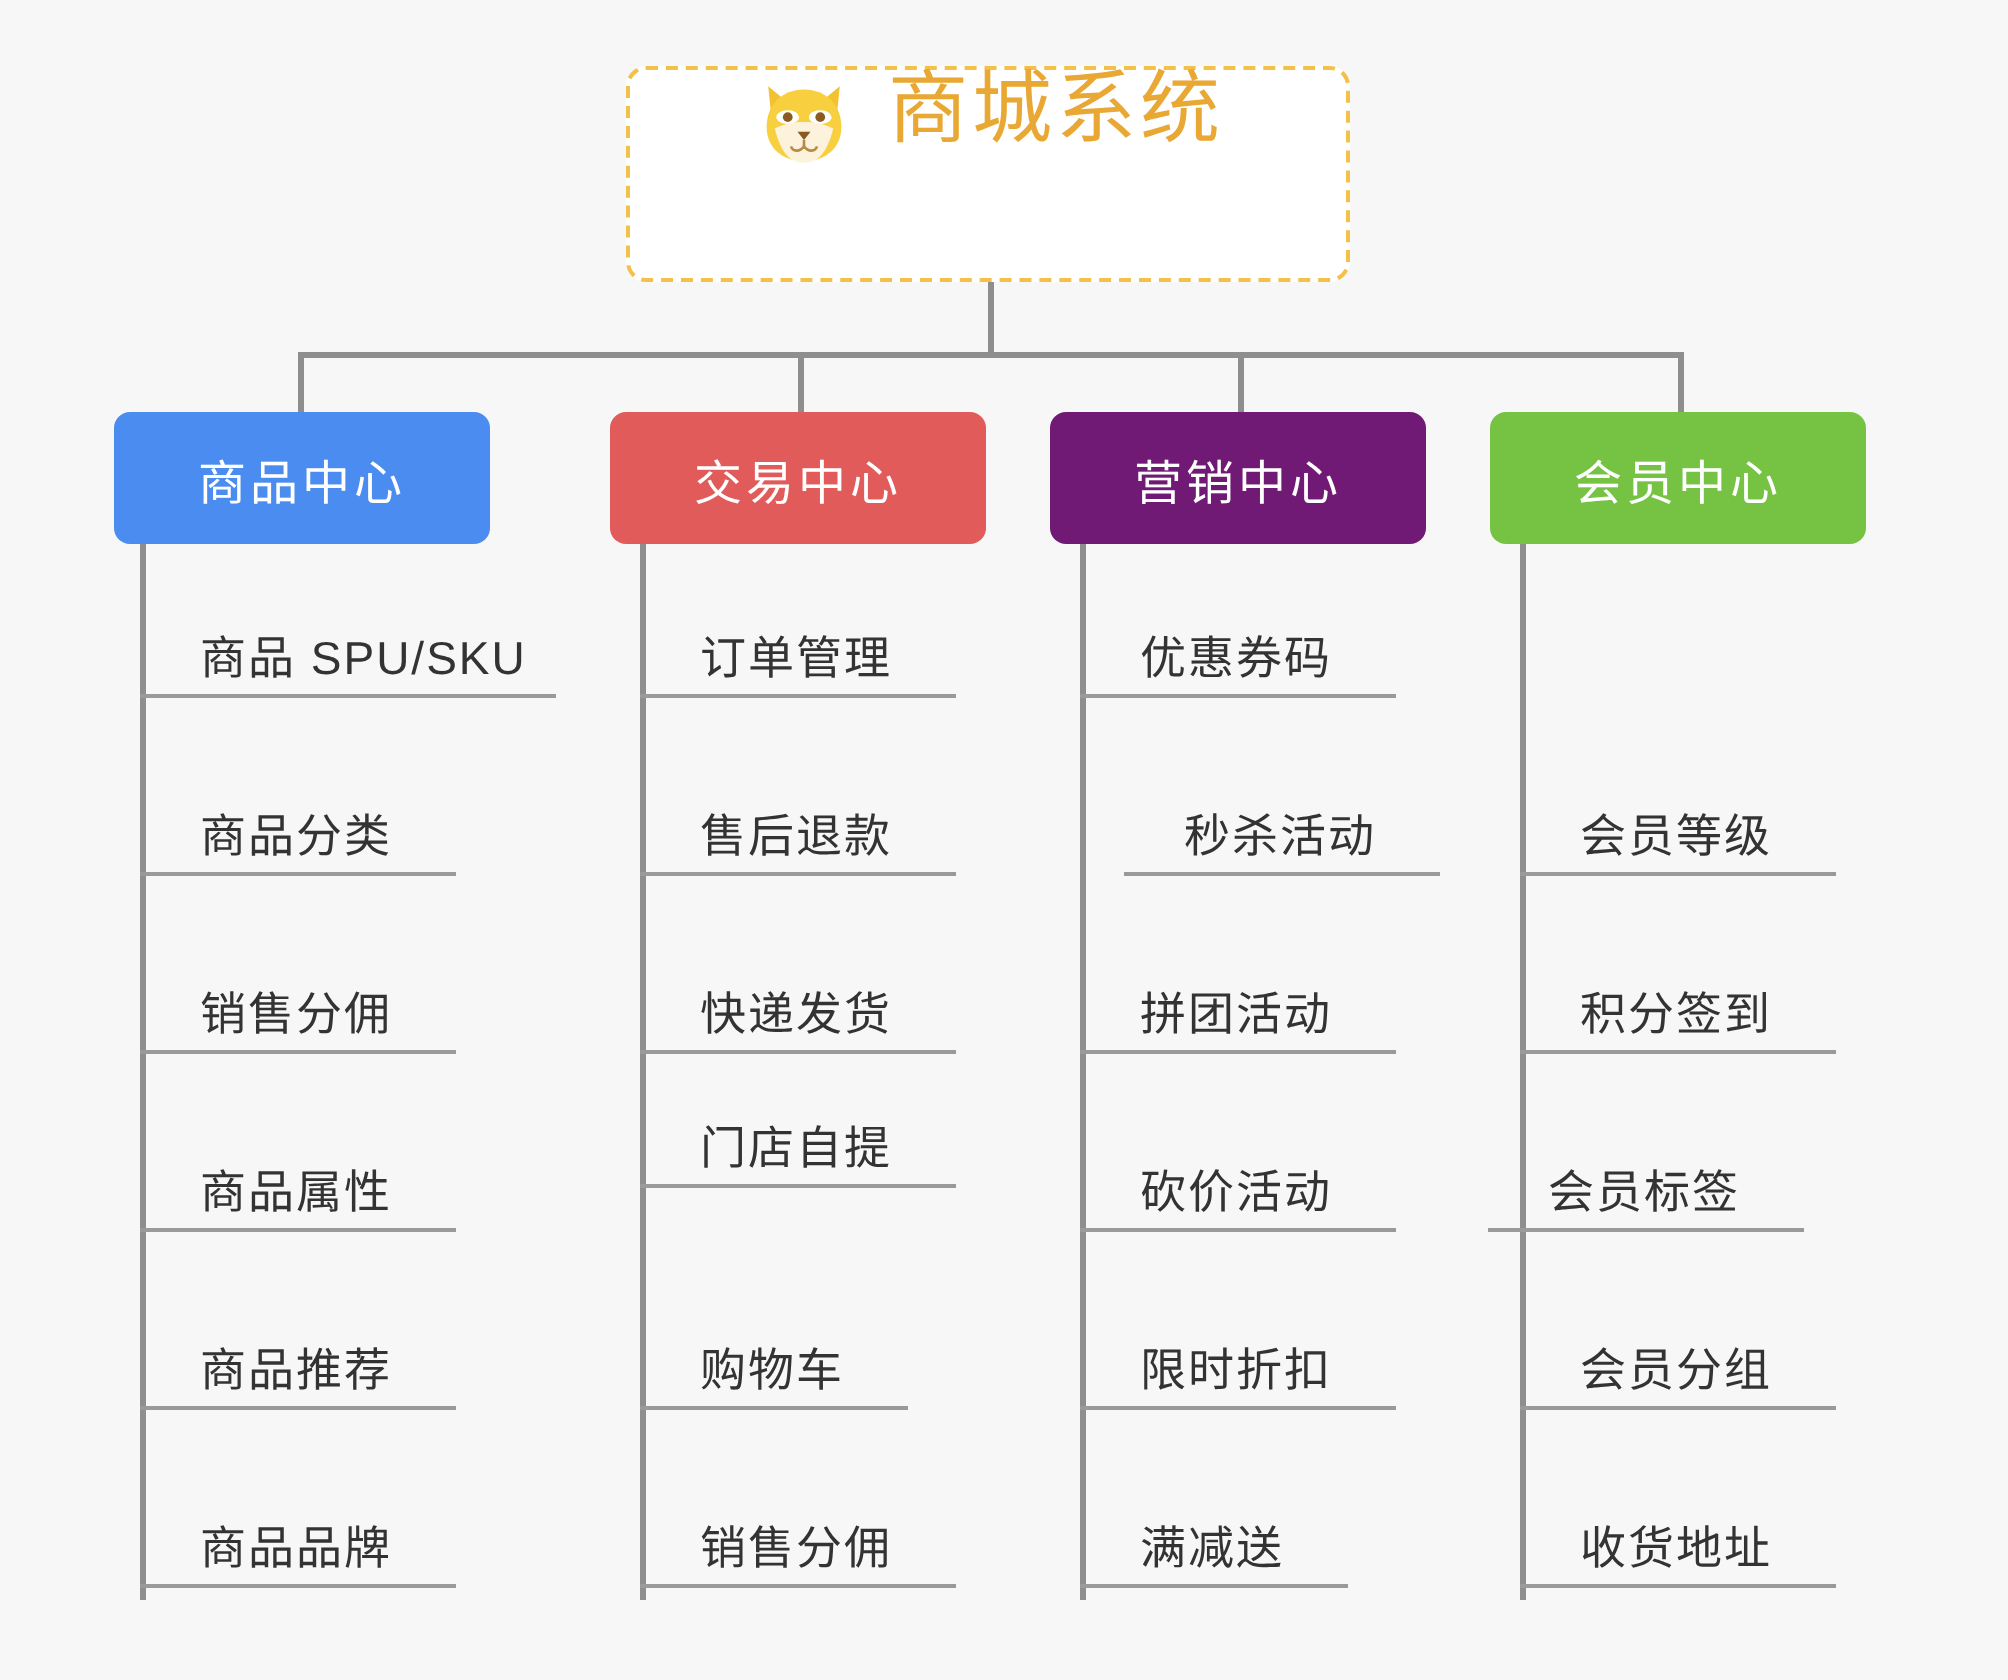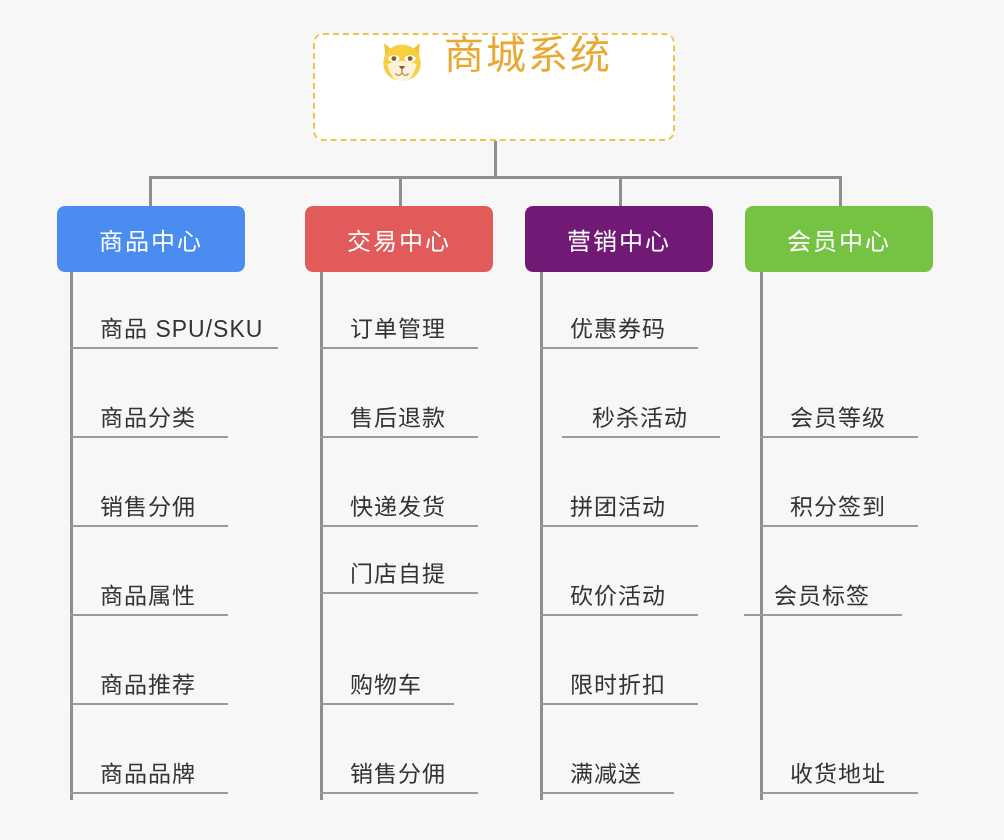--- a/index.html
+++ b/index.html
@@ -208,17 +208,20 @@
 
   <div class="leaf" style="left:760px; top:386px; width:158px;">
     <span class="leaf-label">会员等级</span>
   </div>
   <div class="leaf" style="left:760px; top:475px; width:158px;">
     <span class="leaf-label">积分签到</span>
   </div>
   <div class="leaf" style="left:720px; top:564px; width:158px;margin-left:24px;">
     <span class="leaf-label">会员标签</span>
   </div>
+  <div class="leaf" style="left:760px; top:653px; width:158px;">
+    <span class="leaf-label">会员分组</span>
+  </div>
   <div class="leaf" style="left:760px; top:742px; width:158px;align-items:flex-end;">
     <span class="leaf-label">收货地址</span>
   </div>
 
 </div>
 
 </body></html>

